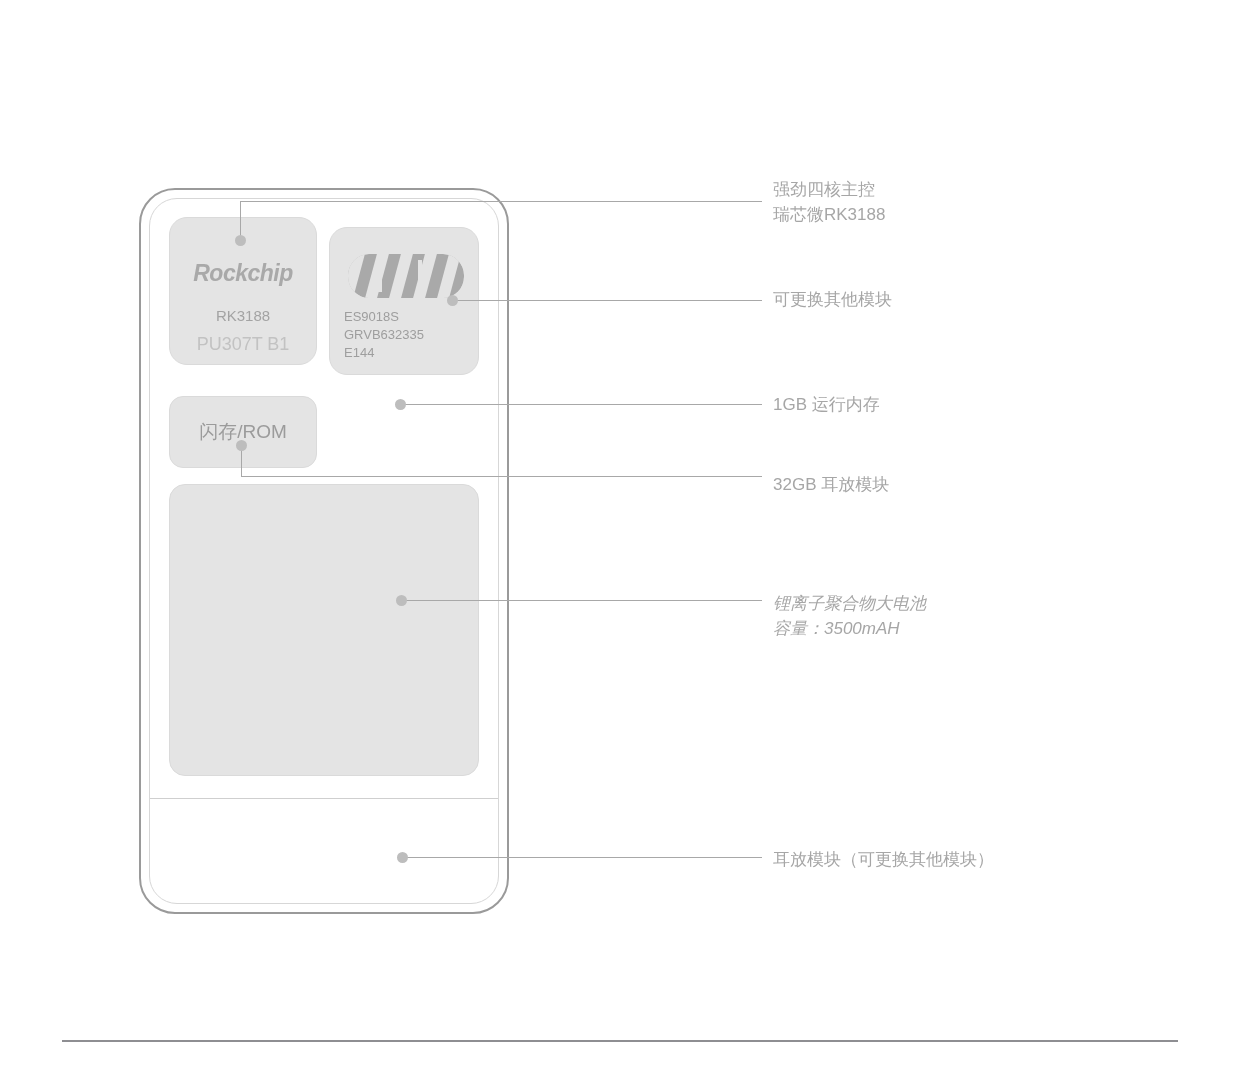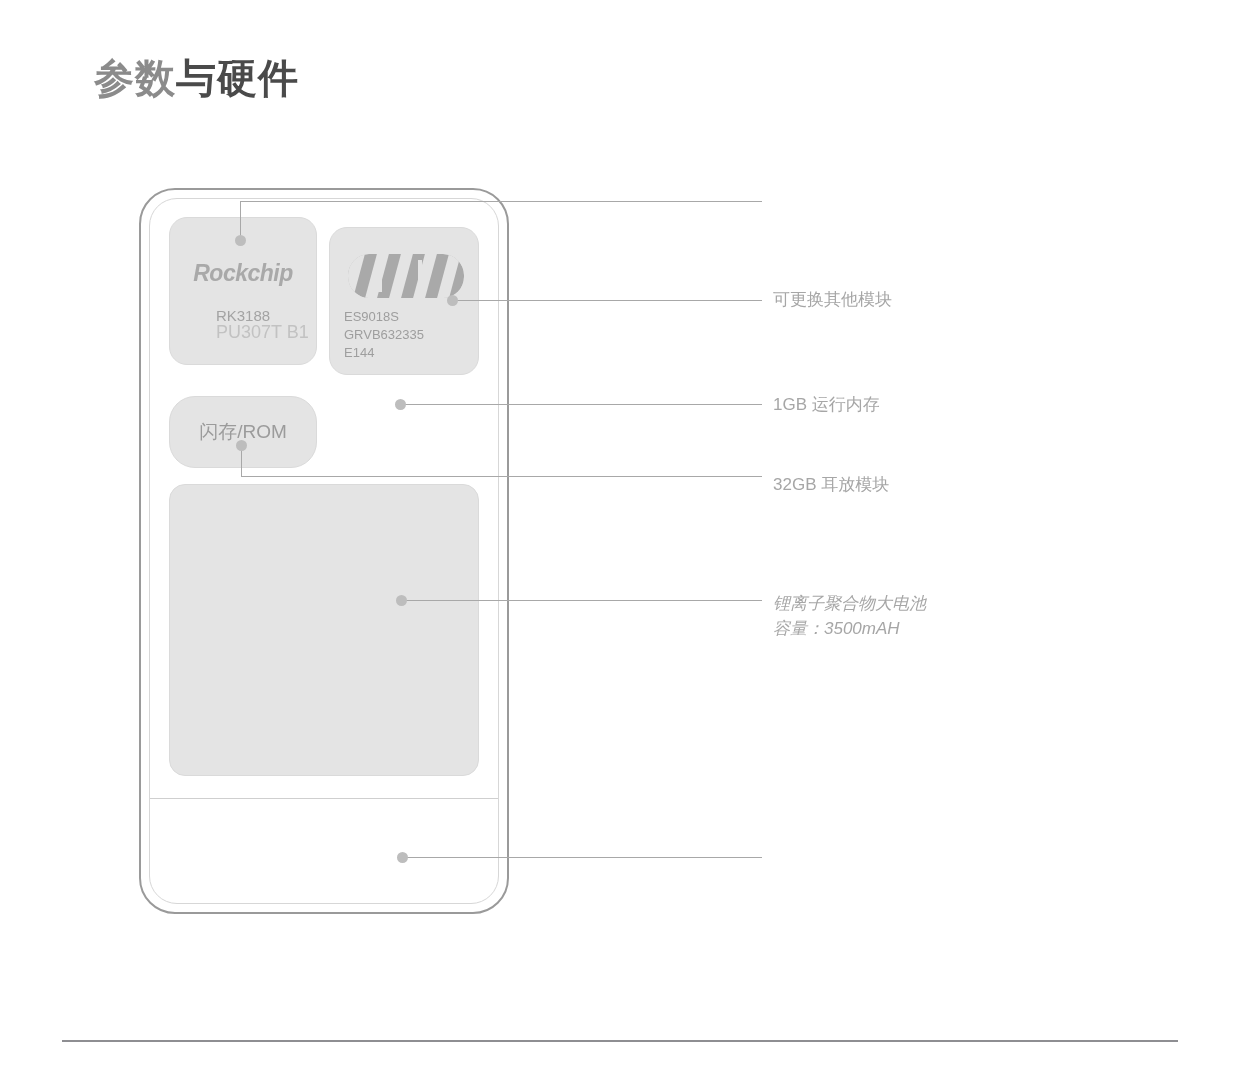--- a/index.html
+++ b/index.html
@@ -56,21 +56,21 @@
     left: 11px; top: 610px;
     width: 348px; height: 0;
     border-top: 1px solid #cfcfcf;
   }
 
   
   .block {
     position: absolute;
     background: #e4e4e4;
     border: 1px solid #dadada;
-    border-radius: 26px;
+    border-radius: 14px;
     color: #9b9b9b;
   }
   #chip-soc      { left: 30px;  top: 29px;  width: 148px; height: 148px; border-radius: 18px; }
   #chip-dac      { left: 190px; top: 39px;  width: 150px; height: 148px; border-radius: 18px; }
   #block-rom     { left: 30px;  top: 208px; width: 148px; height: 72px;  }
   #block-ram     { left: 190px; top: 208px; width: 150px; height: 72px;  }
   #block-battery { left: 30px;  top: 296px; width: 310px; height: 292px; border-radius: 16px; }
 
   
   #chip-soc .soc-logo {
@@ -78,22 +78,22 @@
     text-align: center;
     font-size: 23px; font-weight: bold; font-style: italic;
     letter-spacing: -0.5px;
     color: #a9a9a9;
   }
   #chip-soc .soc-line1 {
     position: absolute; left: 0; top: 89px; width: 100%;
     text-align: center; font-size: 15px; color: #a3a3a3;
   }
   #chip-soc .soc-line2 {
-    position: absolute; left: 0; top: 104px; width: 100%;
-    text-align: left; font-size: 18px; color: #c2c2c2; margin-left: 46px;
+    position: absolute; left: 0; top: 116px; width: 100%;
+    text-align: center; font-size: 18px; color: #c2c2c2;
   }
 
   
   #chip-dac .dac-logo {
     position: absolute; left: 18px; top: 26px; width: 116px; height: 44px;
   }
   #chip-dac .dac-text {
     position: absolute; left: 14px; top: 80px;
     font-size: 13px; line-height: 18px; color: #9e9e9e;
     text-align: left;
@@ -161,21 +161,20 @@
     left: 62px; top: 1040px;
     width: 1116px; height: 0;
     border-top: 2px solid #8e8e92;
   }
 </style>
 </head>
 <body>
 
 <div id="page">
 
-  <h1 id="page-title"><span class="t-light">参数</span><span class="t-dark">与硬件</span></h1>
 
   <div id="device">
 
     <div class="dev-shell-outer"></div>
     <div class="dev-shell-inner"></div>
     <div class="module-divider"></div>
 
     <div class="block" id="chip-soc">
       <div class="soc-logo">Rockchip</div>
       <div class="soc-line1">RK3188</div>
@@ -239,34 +238,41 @@
 
   <div class="lead-h" id="l6-h"></div>
 
   <div class="dot" id="dot-1"></div>
   <div class="dot" id="dot-2"></div>
   <div class="dot" id="dot-3"></div>
   <div class="dot" id="dot-4"></div>
   <div class="dot" id="dot-5"></div>
   <div class="dot" id="dot-6"></div>
 
+  <div class="callout" id="callout-1">
+    <div>强劲四核主控</div>
+    <div>瑞芯微RK3188</div>
+  </div>
 
   <div class="callout" id="callout-2">
     <div>可更换其他模块</div>
   </div>
 
   <div class="callout" id="callout-3">
     <div>1GB 运行内存</div>
   </div>
 
   <div class="callout" id="callout-4">
     <div>32GB 耳放模块</div>
   </div>
 
   <div class="callout" id="callout-5">
     <div>锂离子聚合物大电池</div>
     <div>容量：3500mAH</div>
   </div>
 
+  <div class="callout" id="callout-6">
+    <div>耳放模块（可更换其他模块）</div>
+  </div>
 
   <div id="footer-rule"></div>
 
 </div>
 
 </body></html>

